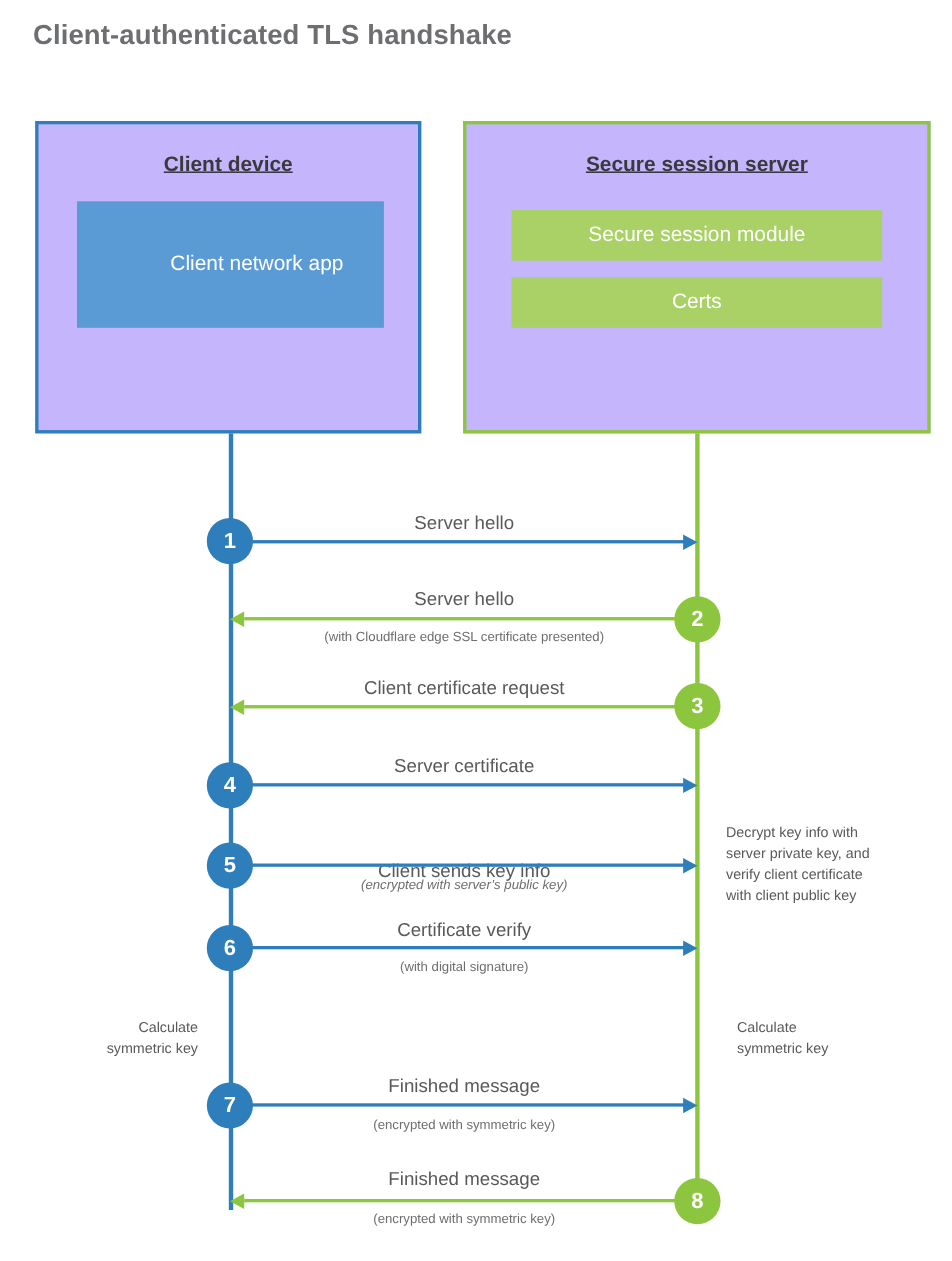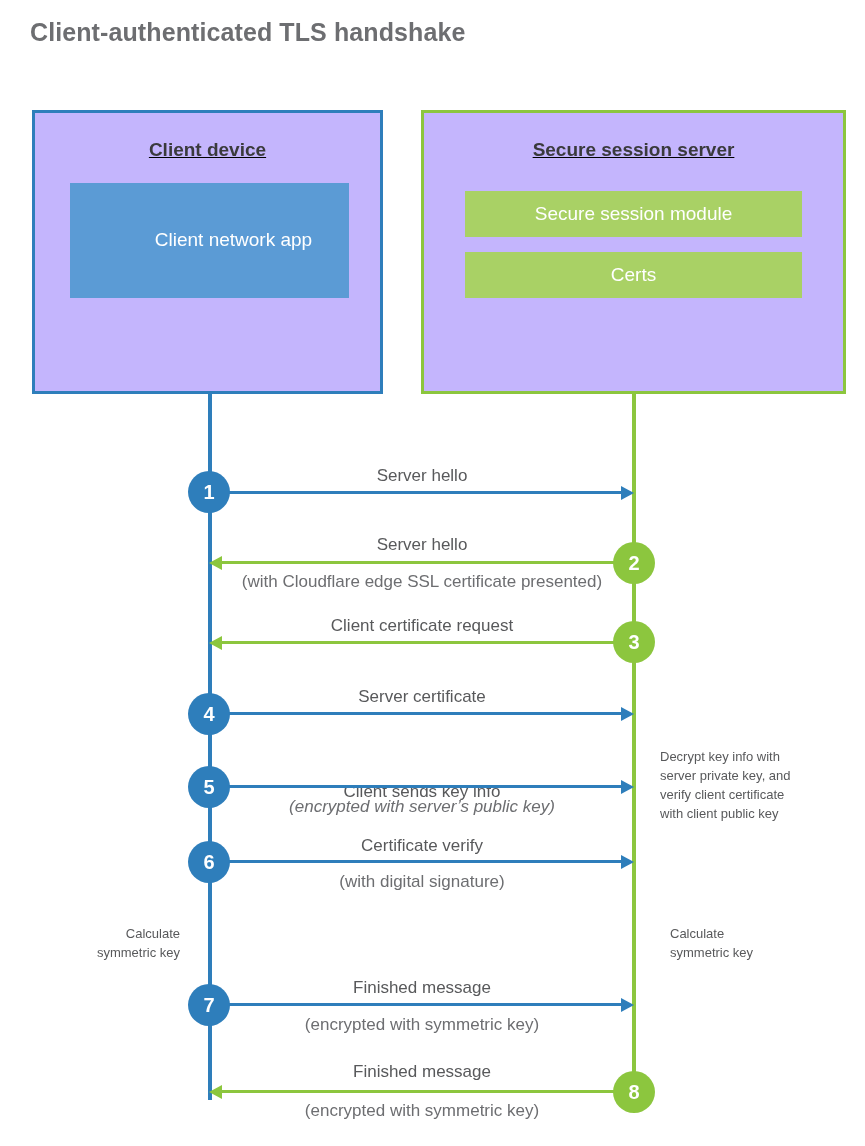--- a/index.html
+++ b/index.html
@@ -63,21 +63,21 @@
     border-top: 7px solid transparent; border-bottom: 7px solid transparent;
     border-right: 13px solid #8cc63e;
   }
 
   .msg-label {
     position: absolute; text-align: center;
     font-size: 17px; color: #58595b; white-space: nowrap;
   }
   .msg-sub {
     position: absolute; text-align: center;
-    font-size: 17px; color: #6d6e71; white-space: nowrap;
+    font-size: 12px; color: #6d6e71; white-space: nowrap;
   }
 
   
   .badge {
     position: absolute; width: 42px; height: 42px; border-radius: 50%;
     display: flex; align-items: center; justify-content: center;
     color: #ffffff; font-size: 20px; font-weight: 700;
   }
   .badge.blue { background: #2e7ebb; }
   .badge.green { background: #8cc63e; }

